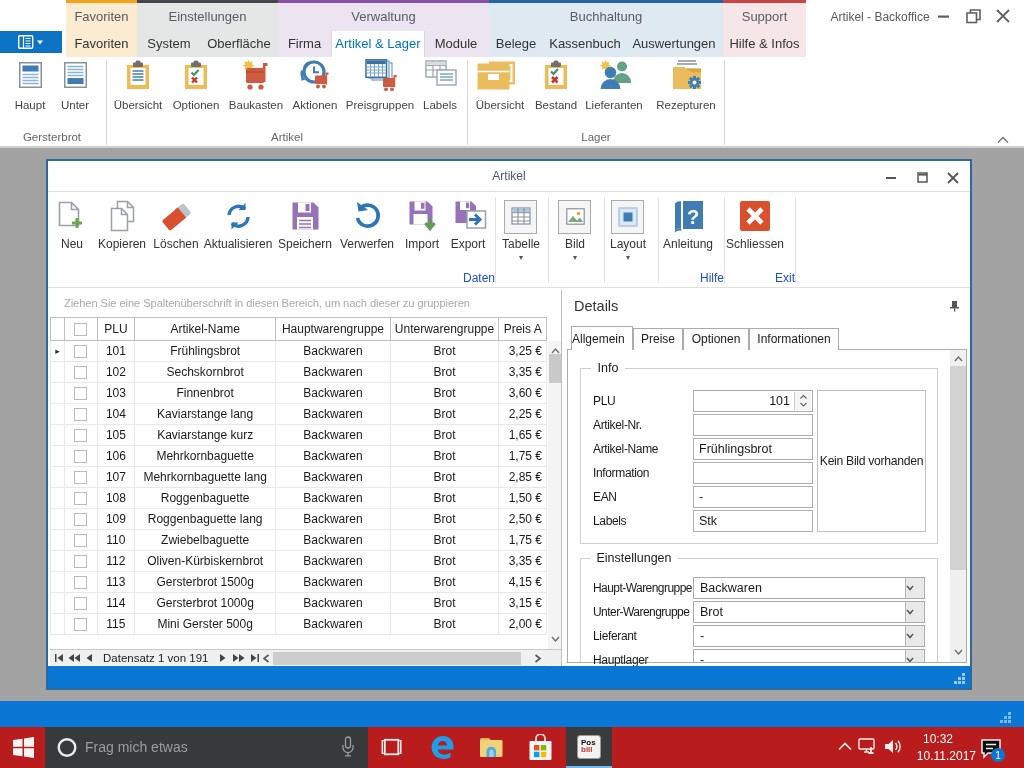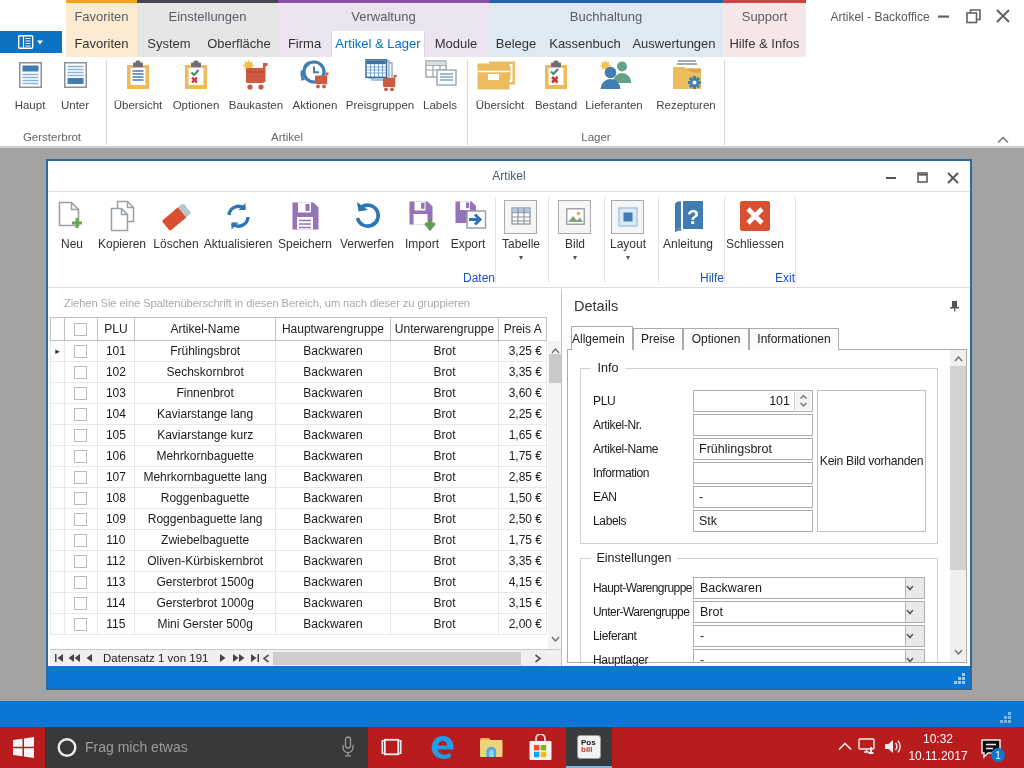--- a/index.html
+++ b/index.html
@@ -738,21 +738,21 @@
   <svg class="abs" style="left:858px;top:11px;" width="20" height="17">
     <rect x="1" y="1" width="15" height="10" rx="1" stroke="#ececec" stroke-width="1.4" fill="none"></rect>
     <path d="M6 14 h5 M8.5 11 v3" stroke="#ececec" stroke-width="1.4"></path>
     <path d="M13 9 v6 M10.5 15 h5" stroke="#ececec" stroke-width="1.8"></path>
   </svg>
   <svg class="abs" style="left:884px;top:11px;" width="19" height="17">
     <path d="M1 6 h3.5 L9 2 v13 L4.5 11 H1 z" fill="#ececec"></path>
     <path d="M11.5 5 a5.5 5.5 0 0 1 0 7 M14 2.7 a9 9 0 0 1 0 11.6" stroke="#ececec" stroke-width="1.4" fill="none"></path>
   </svg>
   <div class="abs" style="left:900px;top:4px;width:76px;height:16px;font-size:12px;color:#fff;text-align:center;line-height:16px;">10:32</div>
-  <div class="abs" style="left:900px;top:21px;width:76px;height:16px;font-size:12px;color:#fff;text-align:center;line-height:16px;">10.11.2017</div>
+  <div class="abs" style="left:900px;top:21px;width:76px;height:16px;font-size:12px;color:#fff;text-align:right;line-height:16px;">10.11.2017</div>
   <svg class="abs" style="left:980px;top:10px;" width="26" height="26">
     <path d="M2 3 h18 v13 h-12 l-4 4 v-4 h-2 z" fill="#0d0e10" stroke="#ececec" stroke-width="1.5"></path>
     <path d="M6 7.5 h10 M6 11.5 h7" stroke="#ececec" stroke-width="1.4"></path>
     <circle cx="18" cy="18" r="7" fill="#0b77d4"></circle>
     <text x="18" y="21.5" font-size="10" fill="#fff" text-anchor="middle" font-family="Liberation Sans">1</text>
   </svg>
 </div>
 
 </div>
 

